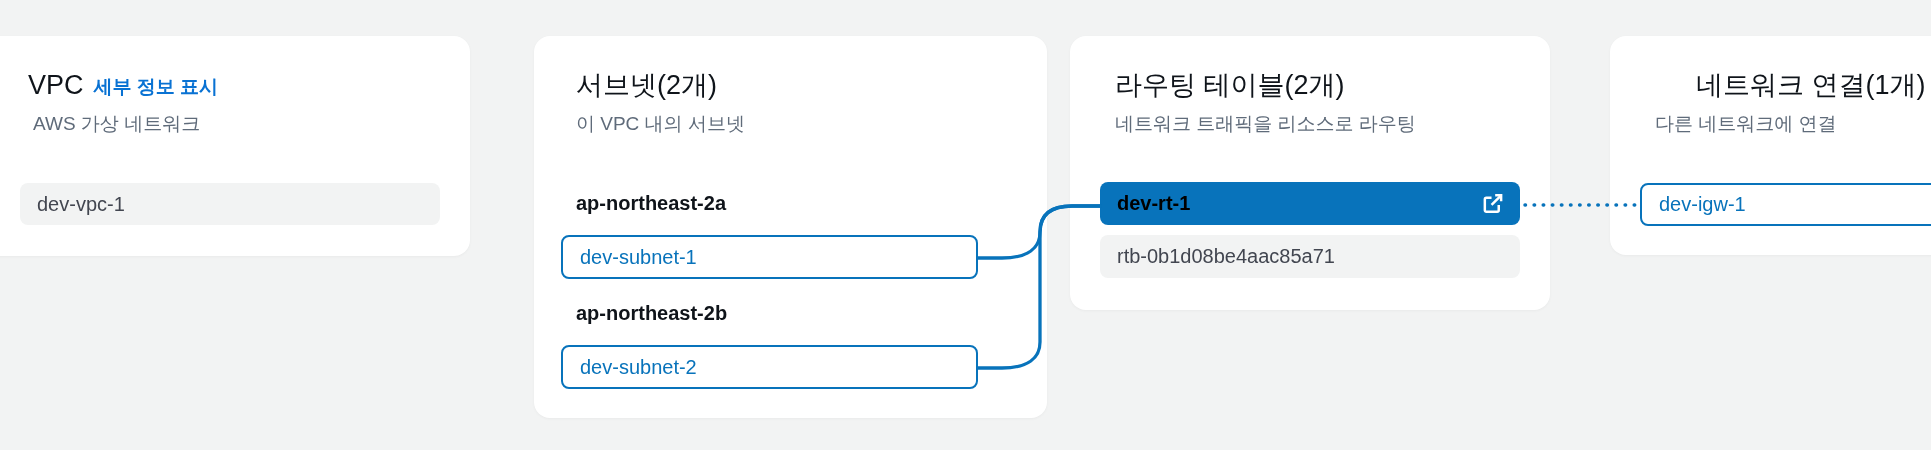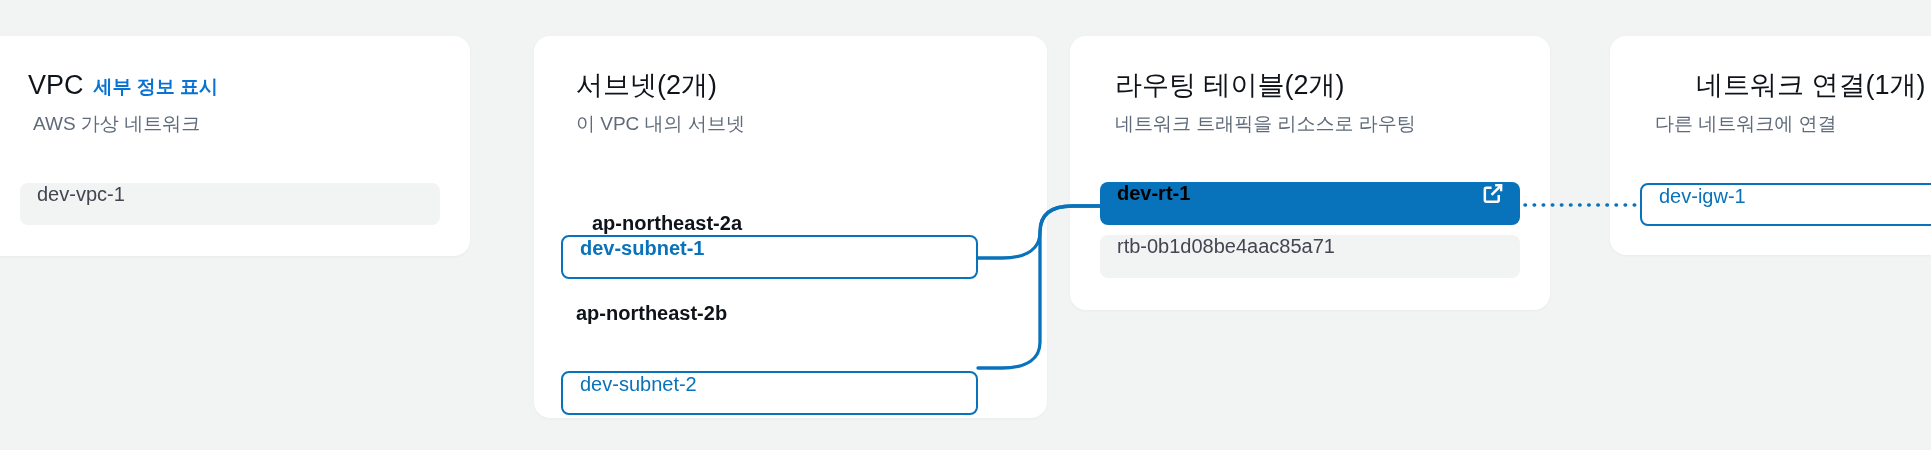--- a/index.html
+++ b/index.html
@@ -42,21 +42,21 @@
   }
   .details-link {
     font-size: 19px; font-weight: 700;
     color: #0972d3; text-decoration: none;
     cursor: pointer;
   }
 
   .item-box {
     position: absolute;
     height: 42px; border-radius: 8px;
-    display: flex; align-items: flex-start;
+    display: flex; align-items: center;
     padding: 0 16px 0 17px;
     box-sizing: border-box;
     font-size: 20px; white-space: nowrap; overflow: hidden;
   }
   .item-gray  { background: #f2f3f3; color: #424650; }
   .item-outline {
     background: #ffffff;
     border: 2.5px solid #0873bb;
     color: #0873bb;
     cursor: pointer;
@@ -96,27 +96,27 @@
     <div class="card-subtitle" style="left:53px; top:76px;">AWS 가상 네트워크</div>
     <div class="item-box item-gray" style="left:40px; top:147px; width:420px;">
       <span>dev-vpc-1</span>
     </div>
   </div>
 
   <div class="card" id="card-subnets">
     <div class="card-title" style="left:42px; top:34px;">서브넷(2개)</div>
     <div class="card-subtitle" style="left:42px; top:76px;">이 VPC 내의 서브넷</div>
 
-    <div class="zone-label" style="left:58px; top:156px;margin-top:20px;">ap-northeast-2a</div>
-    <div class="item-box item-outline" style="left:27px; top:199px; width:417px; height:44px;font-weight:bold;">
+    <div class="zone-label" style="left:42px; top:156px;">ap-northeast-2a</div>
+    <div class="item-box item-outline" style="left:27px; top:199px; width:417px; height:44px;">
       <span>dev-subnet-1</span>
     </div>
 
     <div class="zone-label" style="left:42px; top:266px;">ap-northeast-2b</div>
-    <div class="item-box item-outline" style="left:27px; top:309px; width:417px; height:44px;margin-top:26px;">
+    <div class="item-box item-outline" style="left:27px; top:309px; width:417px; height:44px;">
       <span>dev-subnet-2</span>
     </div>
   </div>
 
   <div class="card" id="card-routes">
     <div class="card-title" style="left:45px; top:34px;">라우팅 테이블(2개)</div>
     <div class="card-subtitle" style="left:45px; top:76px;">네트워크 트래픽을 리소스로 라우팅</div>
 
     <div class="item-box item-selected" style="left:30px; top:146px; width:420px; height:43px;">
       <span>dev-rt-1</span>

